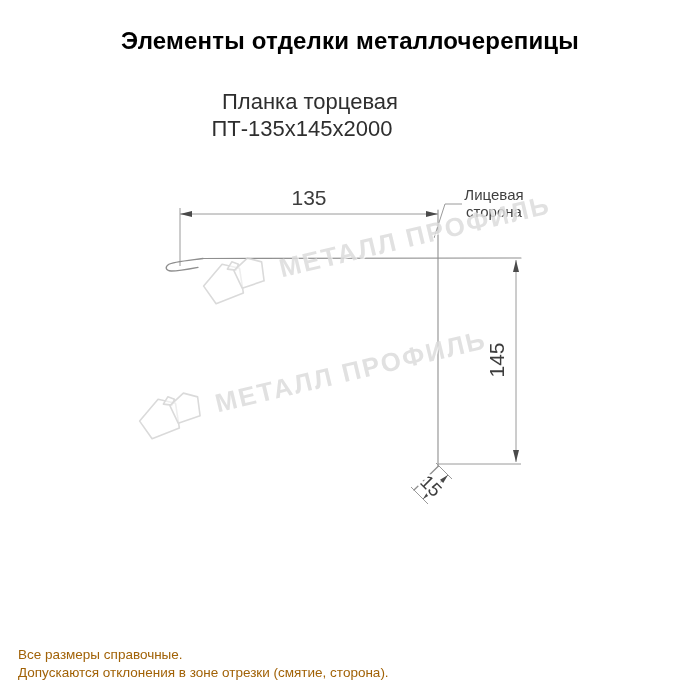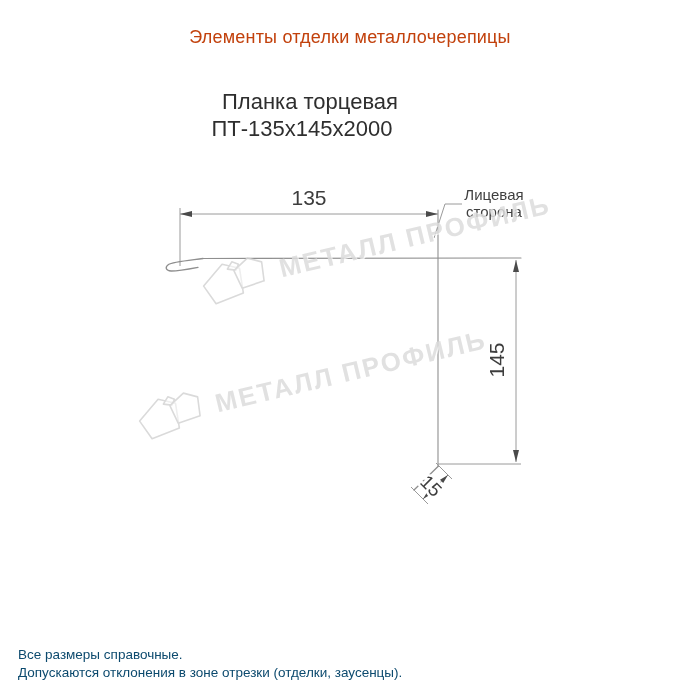--- a/index.html
+++ b/index.html
@@ -4,22 +4,22 @@
 <style>
   html,body{margin:0;padding:0;}
   body{
     width:700px;height:700px;position:relative;overflow:hidden;
     background:#ffffff;
     font-family:"Liberation Sans","DejaVu Sans",sans-serif;
     color:#2f2f2f;
   }
   .page-title{
     position:absolute;top:27px;left:0;width:700px;
-    text-align:center;font-size:18px;font-weight:400;
-    color:#c2410c;letter-spacing:0.2px;
+    text-align:center;font-size:24px;font-weight:700;
+    color:#000000;letter-spacing:0.2px;
   }
   .product-name{
     position:absolute;top:89px;left:0;width:620px;
     text-align:center;font-size:22px;font-weight:400;color:#2e2e2e;
   }
   .product-code{
     position:absolute;top:116px;left:0;width:604px;
     text-align:center;font-size:22px;font-weight:400;color:#2e2e2e;
   }
   .drawing-svg{position:absolute;left:0;top:0;z-index:1;}
@@ -29,21 +29,21 @@
     opacity:0.85;
   }
   .watermark .wm-text{
     font-size:26px;font-weight:bold;letter-spacing:2px;white-space:nowrap;
     color:#dcdcdc;text-shadow:1px 1px 0 rgba(255,255,255,0.9);
   }
   .wm-1{left:200px;top:263px;transform:rotate(-13.5deg);}
   .wm-2{left:136px;top:398px;transform:rotate(-13.5deg);}
   .footer{
     position:absolute;left:18px;top:646px;z-index:3;
-    font-size:13.5px;line-height:17.5px;color:#0c4a6e;
+    font-size:13.5px;line-height:17.5px;color:#a16207;
   }
   svg text{
     font-family:"Liberation Sans","DejaVu Sans",sans-serif;
   }
   .dim-text{font-size:21px;fill:#3d3d3d;}
   .dim-text-small{font-size:19px;fill:#3d3d3d;paint-order:stroke;stroke:#ffffff;stroke-width:5px;}
   .label-text{font-size:15px;fill:#3f3f3f;}
 </style>
 </head>
 <body>
@@ -121,14 +121,14 @@
       <path d="M4,24 L27,7 L43,15 L41,40 L12,44 Z"></path>
       <path d="M31,13 L37,7 L43,11 L39,16 Z"></path>
       <path d="M37,16 L53,7 L66,14 L64,33 L41,35 Z"></path>
     </g>
   </svg>
   <span class="wm-text">МЕТАЛЛ ПРОФИЛЬ</span>
 </div>
 
 <div class="footer">
   <div>Все размеры справочные.</div>
-  <div>Допускаются отклонения в зоне отрезки (отделки, заусенцы).</div>
+  <div>Допускаются отклонения в зоне отрезки (смятие, сторона).</div>
 </div>
 
 </body></html>

